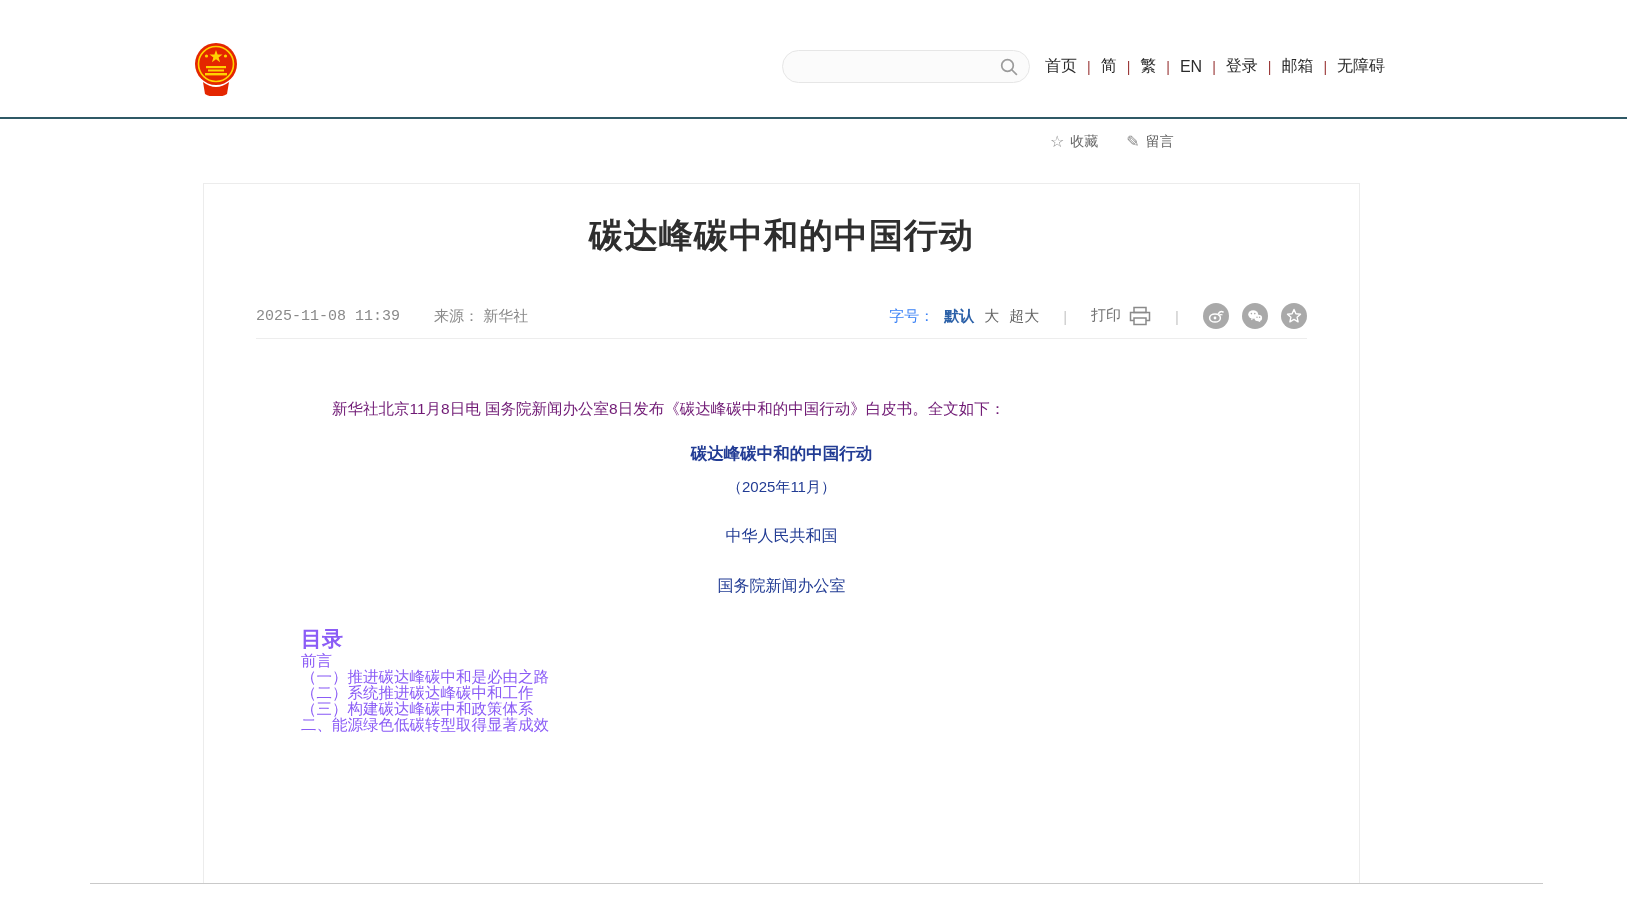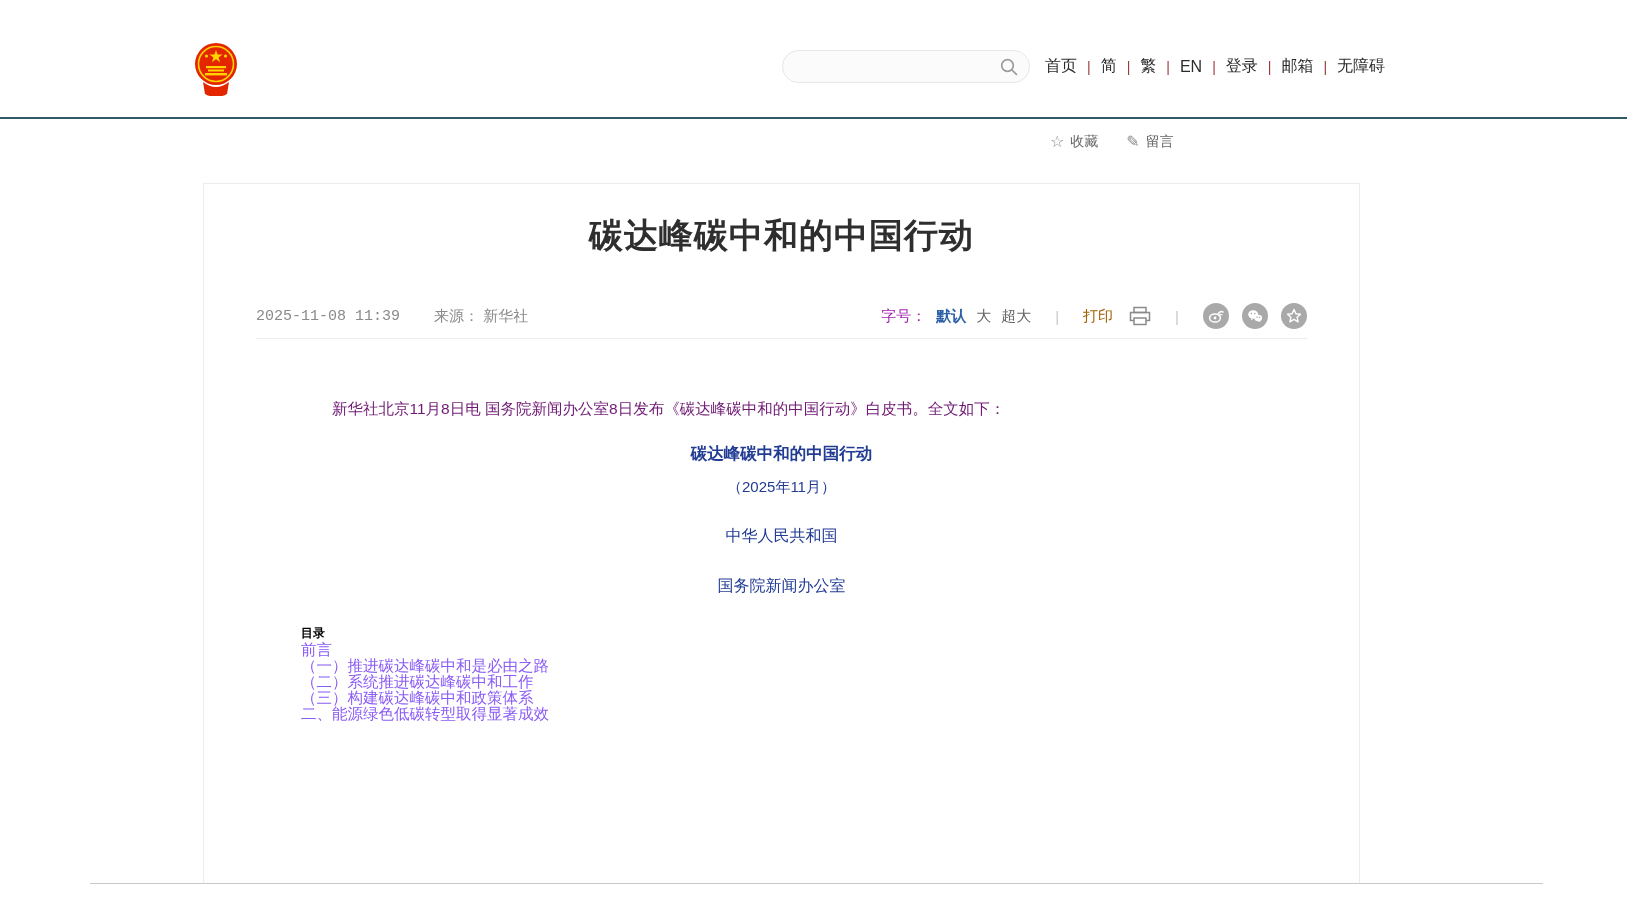--- a/index.html
+++ b/index.html
@@ -40,37 +40,37 @@
     background: #fff; border: 1px solid #ececec; overflow: hidden; }
 
   .article-title { margin-top: 29px; text-align: center; font-size: 34px; font-weight: 600;
     color: #2e2e2e; letter-spacing: 1px; }
 
   .meta-wrap { padding: 0 52px; }
   .meta-row { margin-top: 44px; display: flex; align-items: center; font-size: 15px; color: #8a8a8a; }
   .meta-left { display: flex; align-items: center; gap: 34px; }
   .meta-date { font-family: "Liberation Mono", monospace; font-size: 15px; letter-spacing: 0; }
   .meta-right { margin-left: auto; display: flex; align-items: center; gap: 10px; }
-  .fs-label { color: #a21caf; }
+  .fs-label { color: #3b82f6; }
   .fs-opt { color: #666; cursor: pointer; }
   .fs-opt.active { color: #2c61a8; font-weight: 700; }
   .meta-sep { color: #c9c9c9; margin: 0 14px; }
-  .print { display: flex; align-items: center; gap: 16px; color: #a16207; cursor: pointer; }
+  .print { display: flex; align-items: flex-start; gap: 8px; color: #737373; cursor: pointer; }
   .share { display: flex; align-items: center; gap: 13px; }
   .share-circle { width: 26px; height: 26px; border-radius: 50%; background: #a9a9a9;
     display: flex; align-items: center; justify-content: center; cursor: pointer; }
   .meta-rule { margin-top: 9px; border: 0; border-top: 1px solid #ededed; height: 0; }
 
   .body-wrap { padding: 0 97px; color: #333; }
   .lead { margin-top: 57px; font-size: 15.5px; line-height: 26px; text-indent: 2em; color: #701a75; }
   .doc-center { text-align: center; color: #223c94; }
   .doc-title { margin-top: 21px; font-size: 16.5px; font-weight: 700; }
   .doc-date { margin-top: 13px; font-size: 15px; }
   .doc-author { margin-top: 29px; font-size: 16px; font-family: "Liberation Serif", serif; }
-  .toc-title { margin-top: 28px; font-size: 12px; font-weight: 700; color: #000000; }
+  .toc-title { margin-top: 28px; font-size: 21px; font-weight: 700; color: #8b5cf6; }
   .toc-item { font-size: 15.5px; color: #8b5cf6; line-height: 16px; }
 
   .footer-rule { position: absolute; top: 883px; left: 90px; width: 1453px; height: 1px; background: #c9c9c9; }
 </style>
 </head>
 <body>
 
 <div class="page">
 
   <div class="header">

